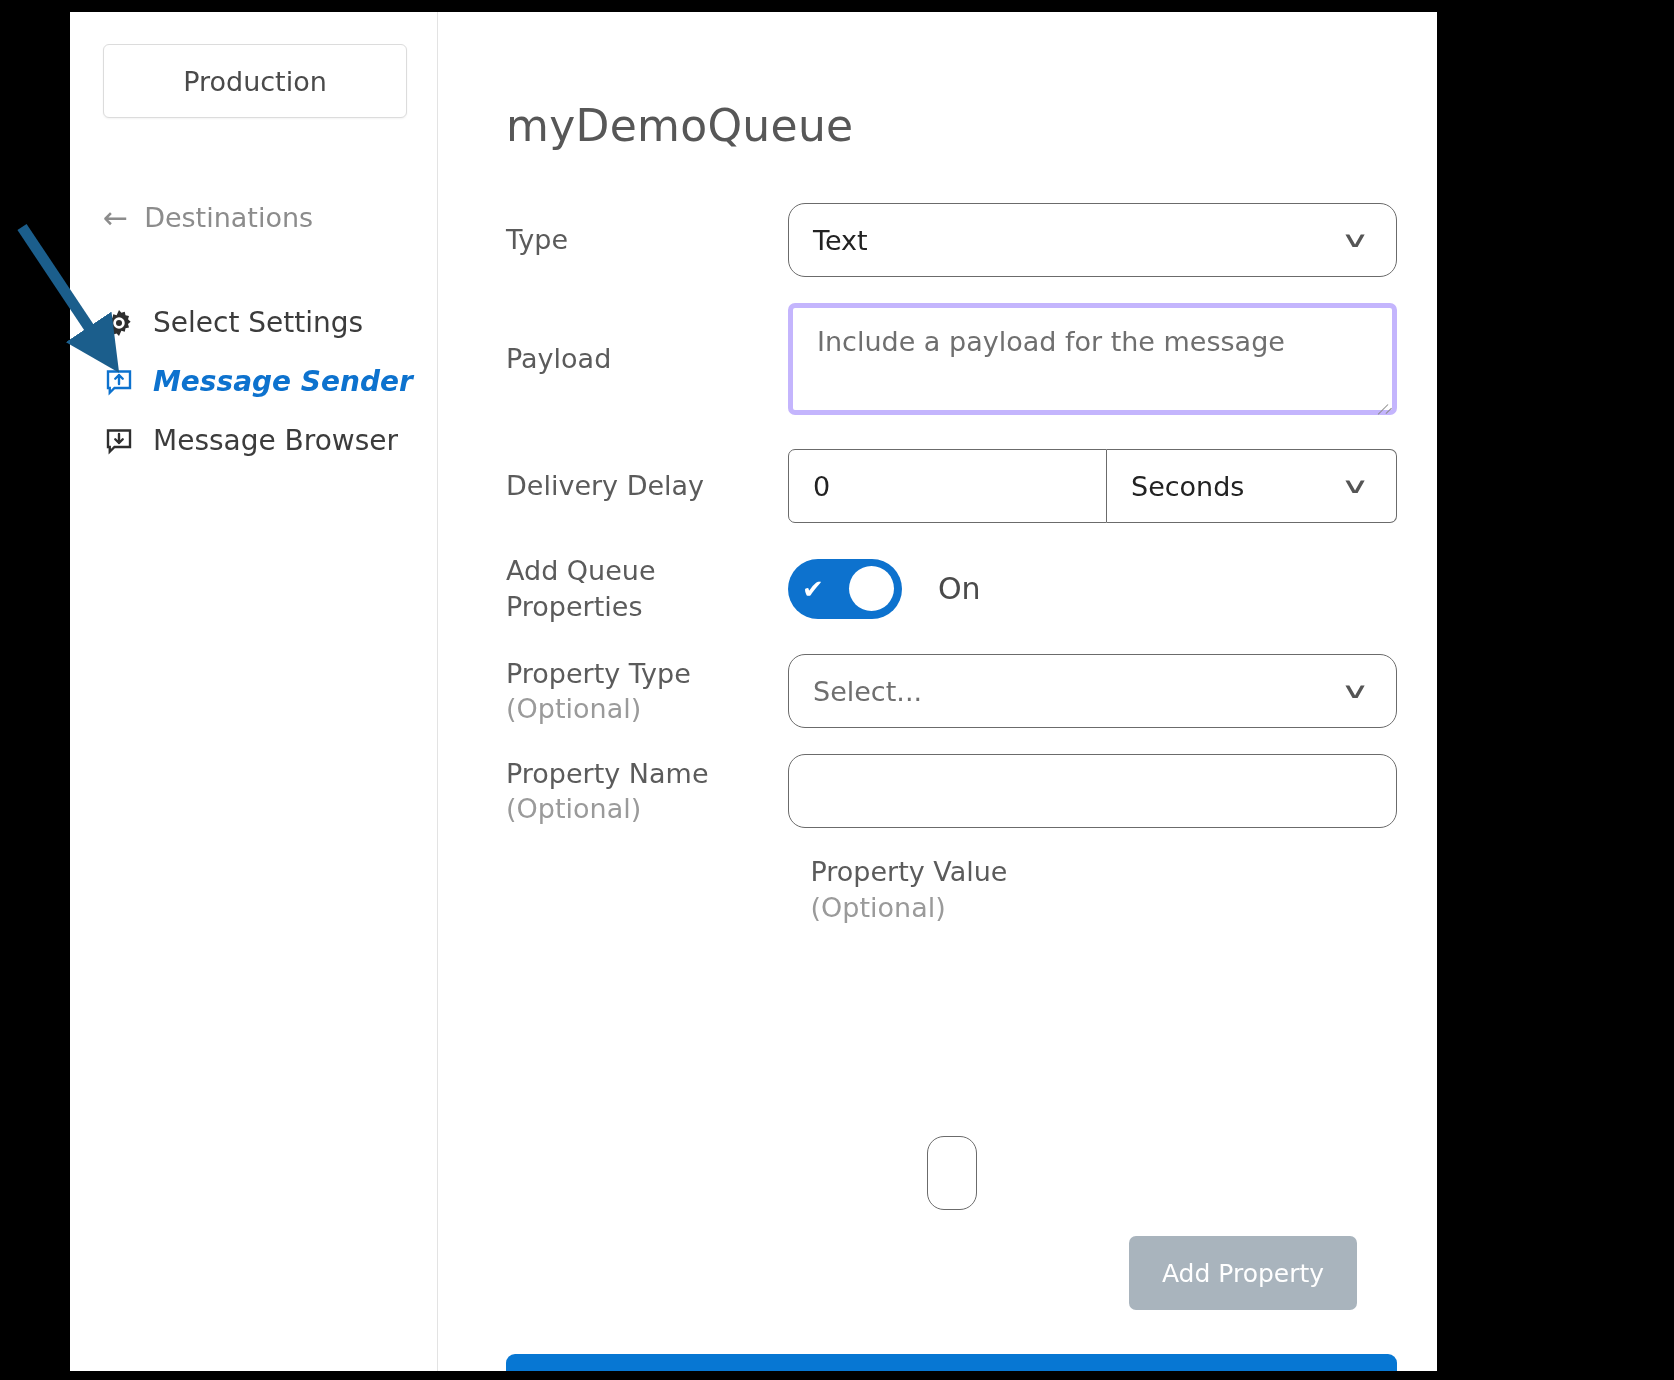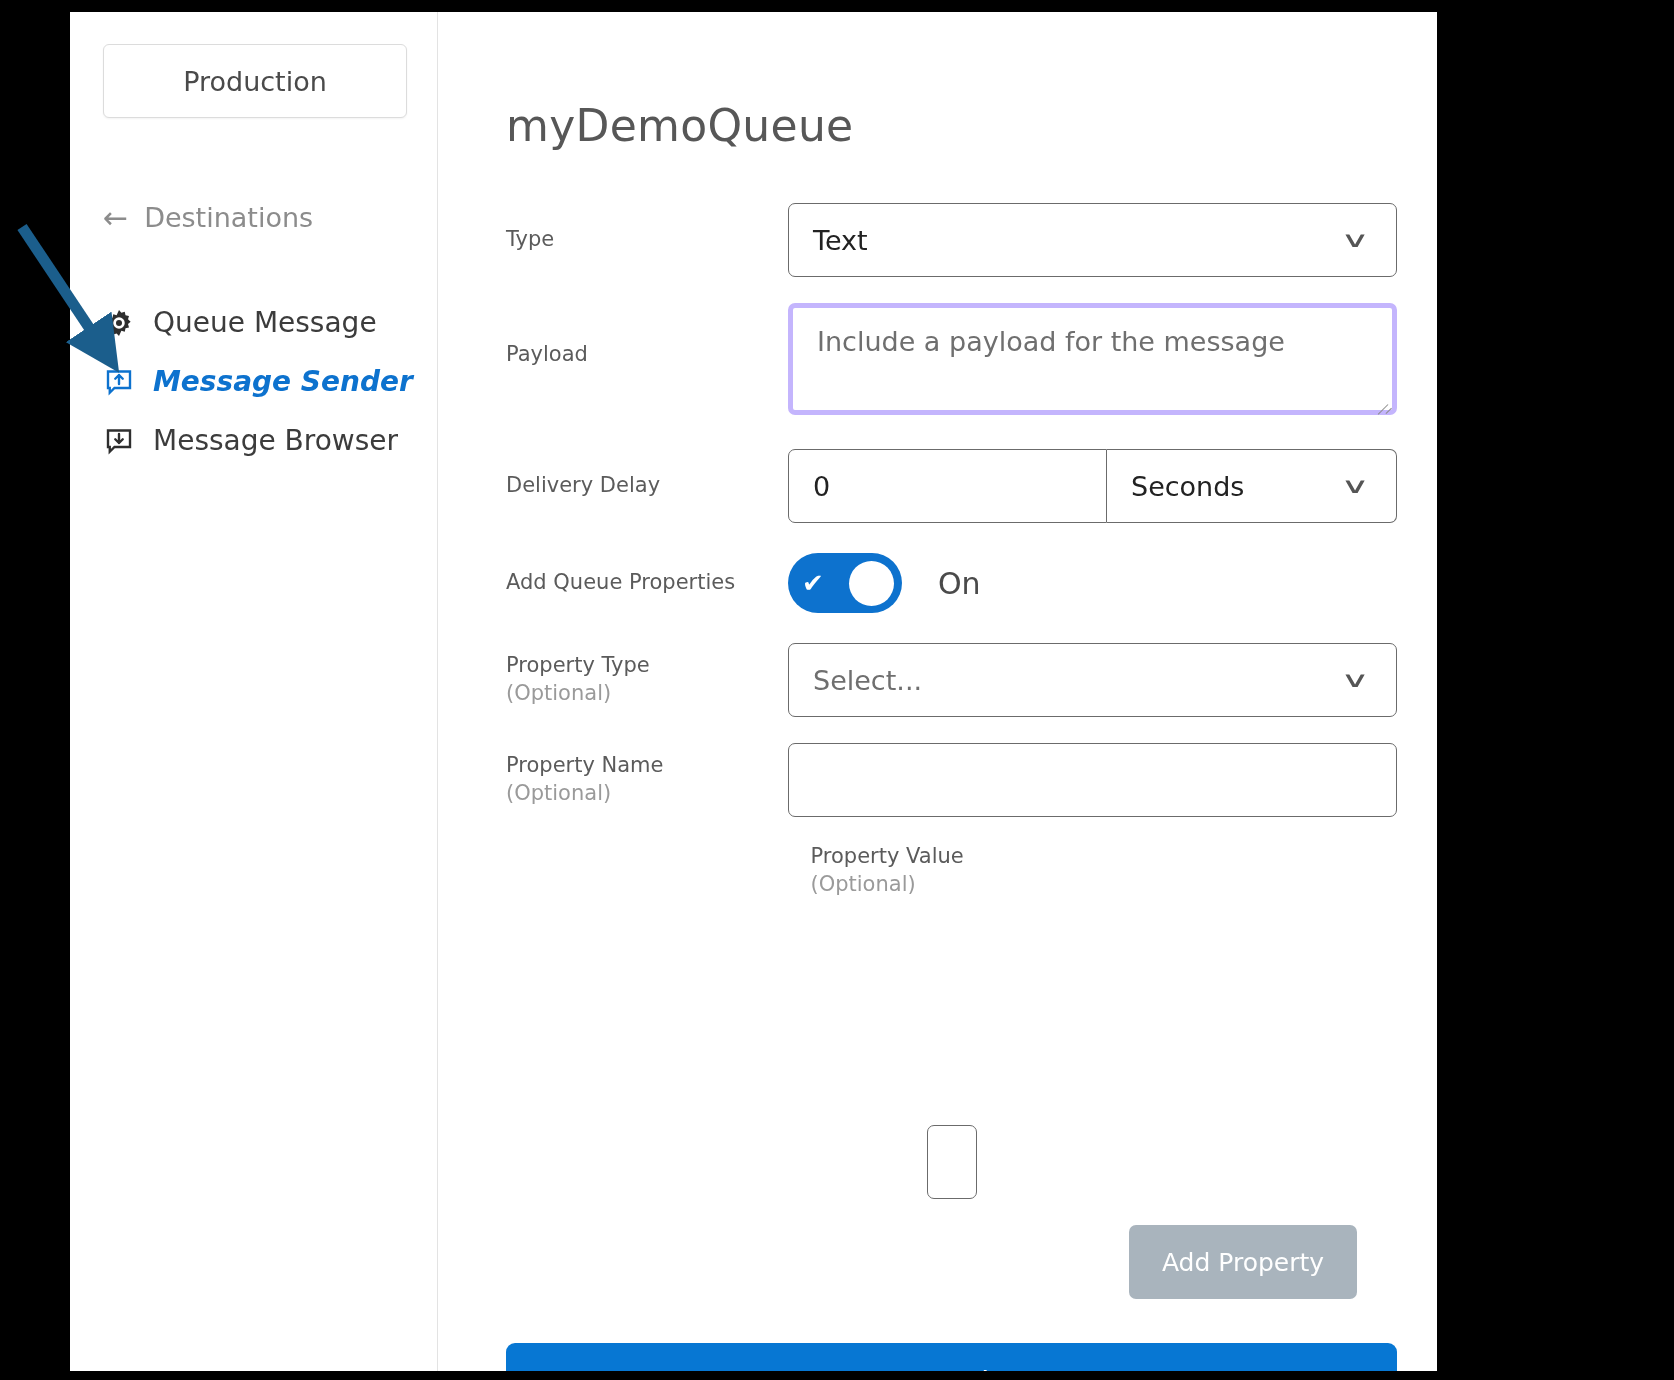--- a/index.html
+++ b/index.html
@@ -120,36 +120,36 @@
   .row {
     display: flex;
     align-items: center;
     margin-bottom: 26px;
   }
   .row.align-top { align-items: flex-start; }
 
   .row-label {
     width: 282px;
     flex: 0 0 282px;
-    font-size: 21px;
+    font-size: 27px;
     color: #5b5b5b;
     line-height: 1.32;
     padding-right: 12px;
     box-sizing: border-box;
   }
   .row-label .optional {
     display: block;
     color: #9a9a9a;
   }
 
   .control { flex: 1 1 auto; }
 
   .field-box {
     border: 1px solid #6b6b6b;
-    border-radius: 7px;
+    border-radius: 17px;
     background: #ffffff;
     height: 74px;
     display: flex;
     align-items: center;
     padding: 0 24px;
     box-sizing: border-box;
     font-size: 27px;
     color: #222222;
   }
   .field-box.select { justify-content: space-between; cursor: pointer; }
@@ -311,21 +311,21 @@
     <div class="nav-list">
 
       <div class="nav-item">
         <span class="nav-icon">
           <svg width="30" height="30" viewBox="0 0 24 24" fill="#2e2e2e">
             <path d="M12 1.6l1.9 2.1 2.7-.8.6 2.8 2.8.6-.8 2.7 2.1 1.9-2.1 1.9.8 2.7-2.8.6-.6 2.8-2.7-.8L12 22.4l-1.9-2.1-2.7.8-.6-2.8-2.8-.6.8-2.7L2.7 13l2.1-1.9-.8-2.7 2.8-.6.6-2.8 2.7.8z"></path>
             <circle cx="12" cy="12" r="4.6" fill="#ffffff"></circle>
             <circle cx="12" cy="12" r="2.4" fill="#2e2e2e"></circle>
           </svg>
         </span>
-        <span>Queue Message</span>
+        <span>Select Settings</span>
       </div>
 
       <div class="nav-item active">
         <span class="nav-icon">
           <svg width="30" height="30" viewBox="0 0 24 24" fill="none" stroke="#0d72ce" stroke-width="1.9">
             <path d="M3.2 3.6h17.6v13.2H8.4L4.6 20.6v-3.8H3.2z"></path>
             <path d="M12 13.6V6.4M12 6.4l-3 3M12 6.4l3 3" stroke-linecap="round" stroke-linejoin="round"></path>
           </svg>
         </span>
         <span>Message Sender</span>

